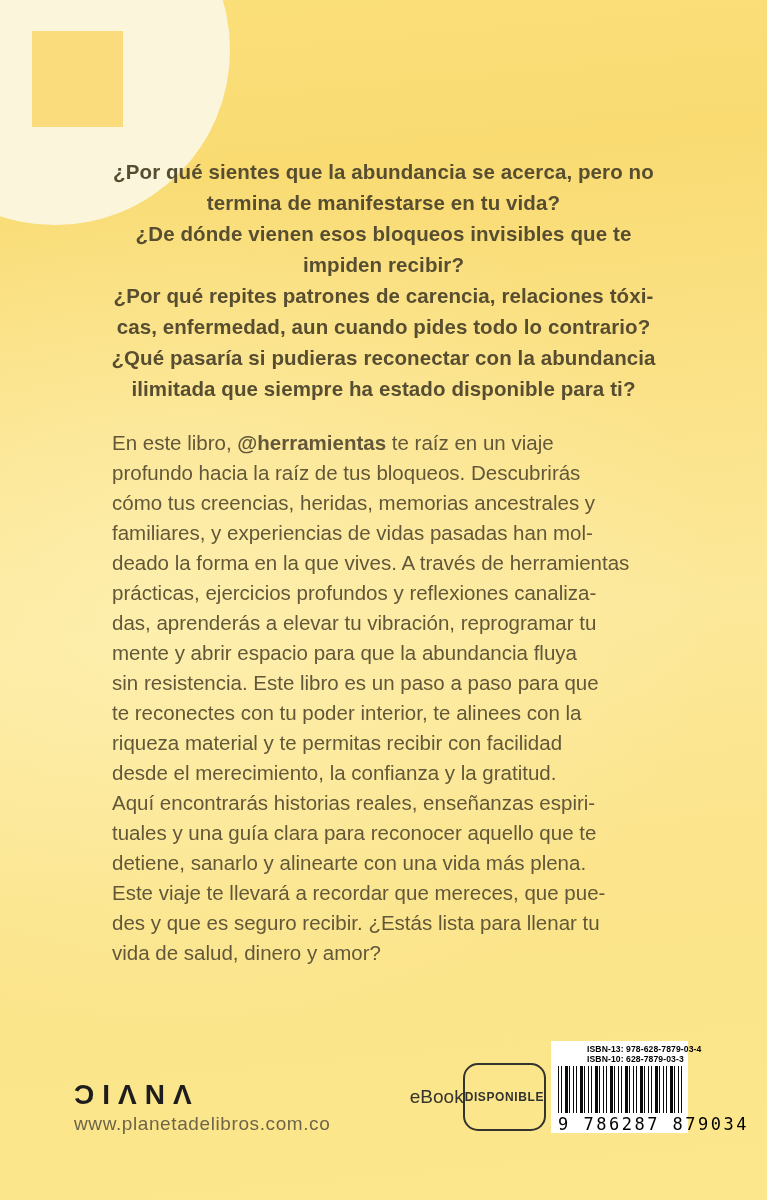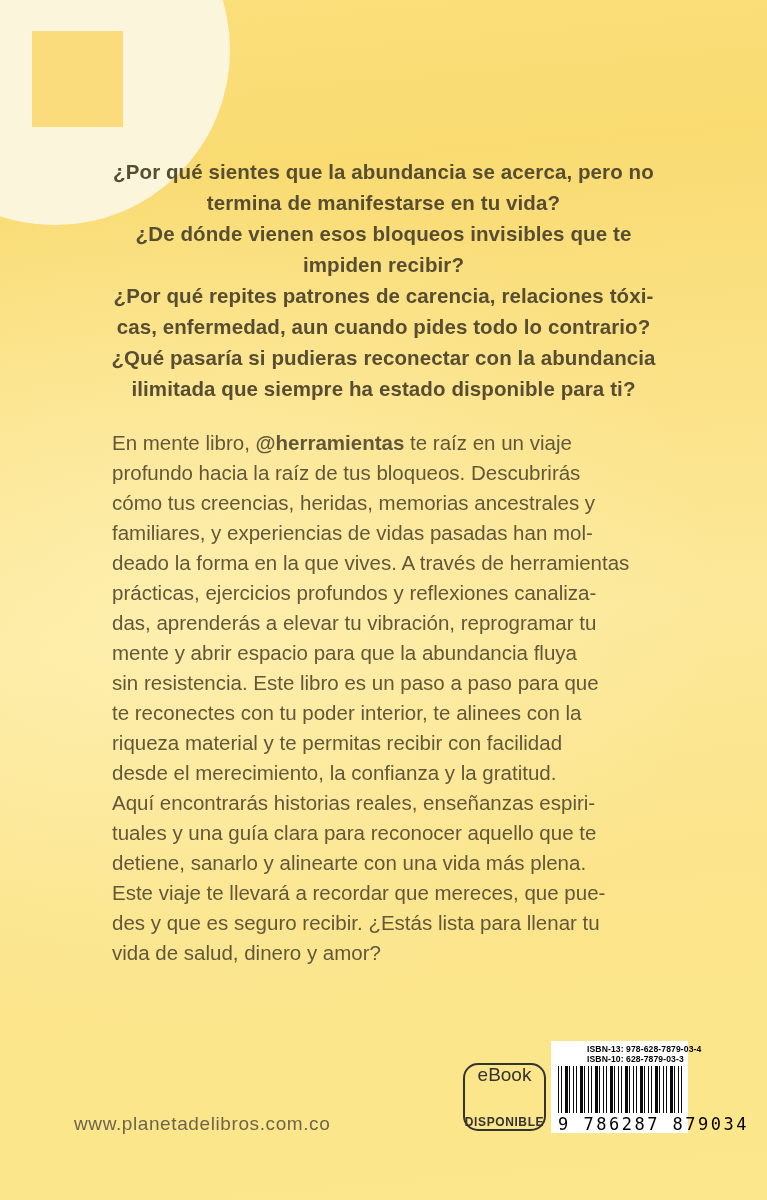--- a/index.html
+++ b/index.html
@@ -74,23 +74,22 @@
     color: #6E6549;
   }
 
   .ebook-badge {
     position: absolute;
     left: 463px; top: 1063px;
     width: 83px; height: 68px;
     border: 2.5px solid #333330;
     border-radius: 15px;
     display: flex;
-    flex-direction: column;
     align-items: center;
-    justify-content: space-between;
+    justify-content: flex-end;
     gap: 1px;
     color: #33332F;
   }
   .ebook-title { font-size: 19px; line-height: 20px; }
   .ebook-sub { font-size: 12px; letter-spacing: 0.6px; font-weight: 700; }
 
   .barcode-box {
     position: absolute;
     left: 551px; top: 1041px;
     width: 137px; height: 92px;
@@ -140,41 +139,42 @@
 termina de manifestarse en tu vida?
 ¿De dónde vienen esos bloqueos invisibles que te
 impiden recibir?
 ¿Por qué repites patrones de carencia, relaciones tóxi-
 cas, enfermedad, aun cuando pides todo lo contrario?
 ¿Qué pasaría si pudieras reconectar con la abundancia
 ilimitada que siempre ha estado disponible para ti?</div>
 
   <div class="body-text">
     <div class="body-line1">
-      <span>En mente libro, </span><span class="body-handle">@herramientas</span><span> te raíz en un viaje</span>
+      <span>En este libro, </span><span class="body-handle">@herramientas</span><span> te raíz en un viaje</span>
     </div>
     <div class="body-rest">profundo hacia la raíz de tus bloqueos. Descubrirás
 cómo tus creencias, heridas, memorias ancestrales y
 familiares, y experiencias de vidas pasadas han mol-
 deado la forma en la que vives. A través de herramientas
 prácticas, ejercicios profundos y reflexiones canaliza-
 das, aprenderás a elevar tu vibración, reprogramar tu
 mente y abrir espacio para que la abundancia fluya
 sin resistencia. Este libro es un paso a paso para que
 te reconectes con tu poder interior, te alinees con la
 riqueza material y te permitas recibir con facilidad
 desde el merecimiento, la confianza y la gratitud.
 Aquí encontrarás historias reales, enseñanzas espiri-
 tuales y una guía clara para reconocer aquello que te
 detiene, sanarlo y alinearte con una vida más plena.
 Este viaje te llevará a recordar que mereces, que pue-
 des y que es seguro recibir. ¿Estás lista para llenar tu
 vida de salud, dinero y amor?</div>
   </div>
 
+  <div class="publisher-logo">ƆIΛNΛ</div>
 
   <div class="website">www.planetadelibros.com.co</div>
 
   <div class="ebook-badge">
     <div class="ebook-title">eBook</div>
     <div class="ebook-sub">DISPONIBLE</div>
   </div>
 
   <div class="barcode-box">
     <div class="isbn-line">ISBN-13: 978-628-7879-03-4</div>

